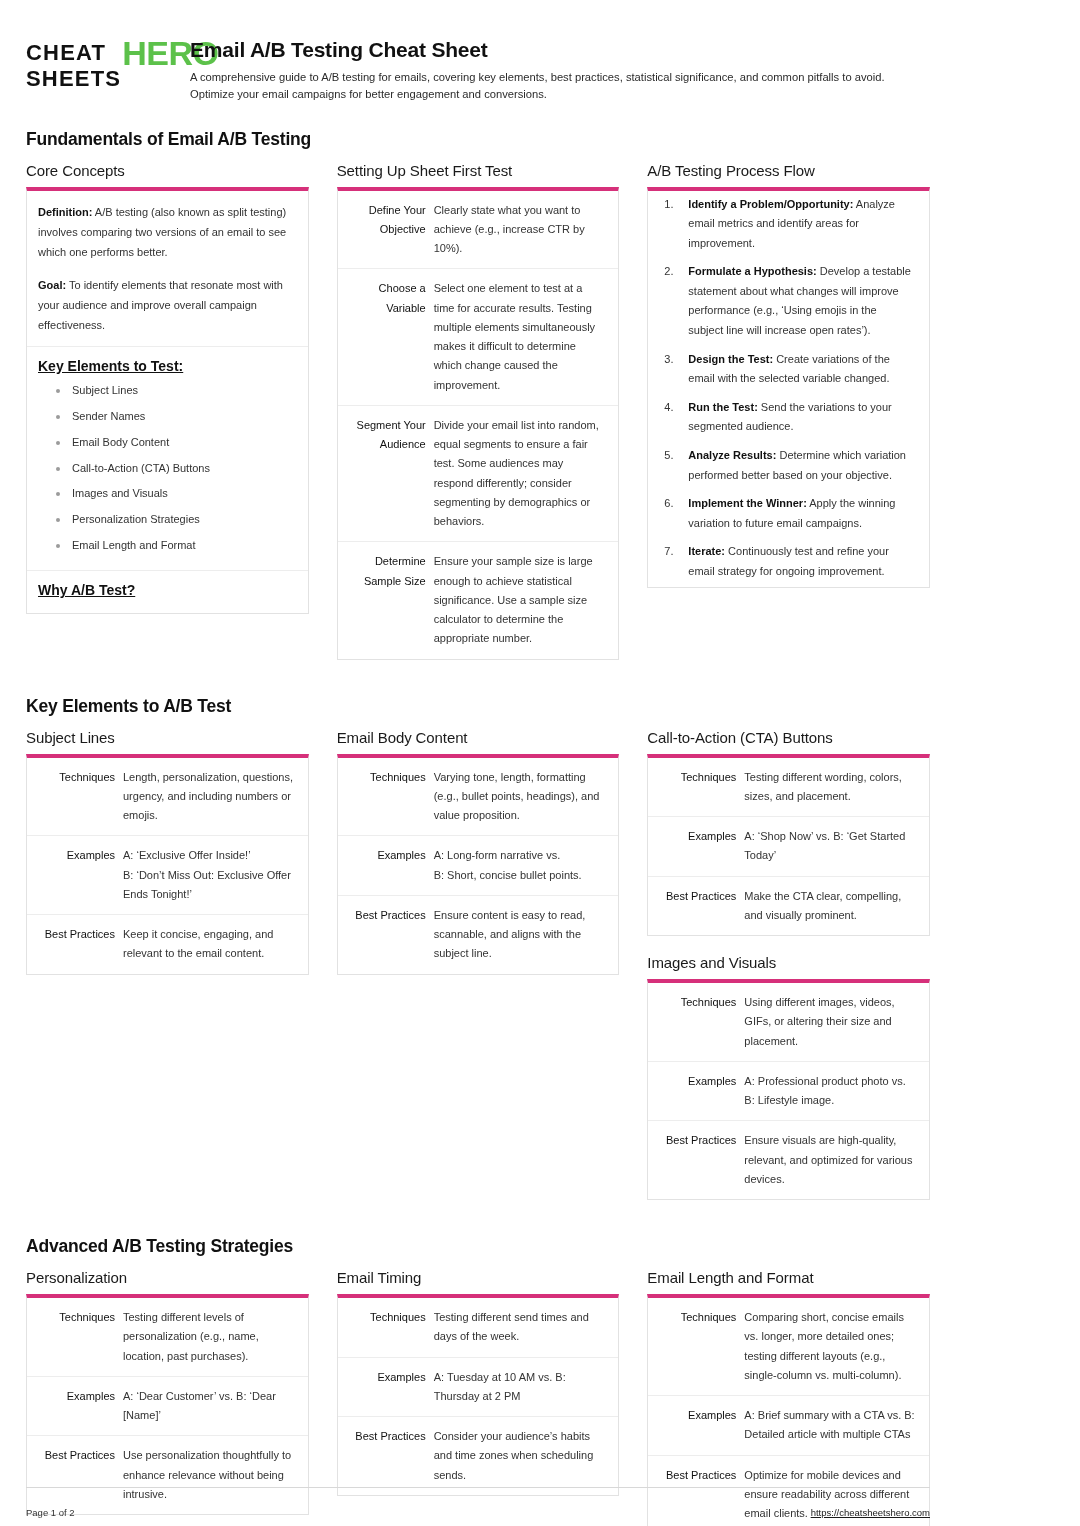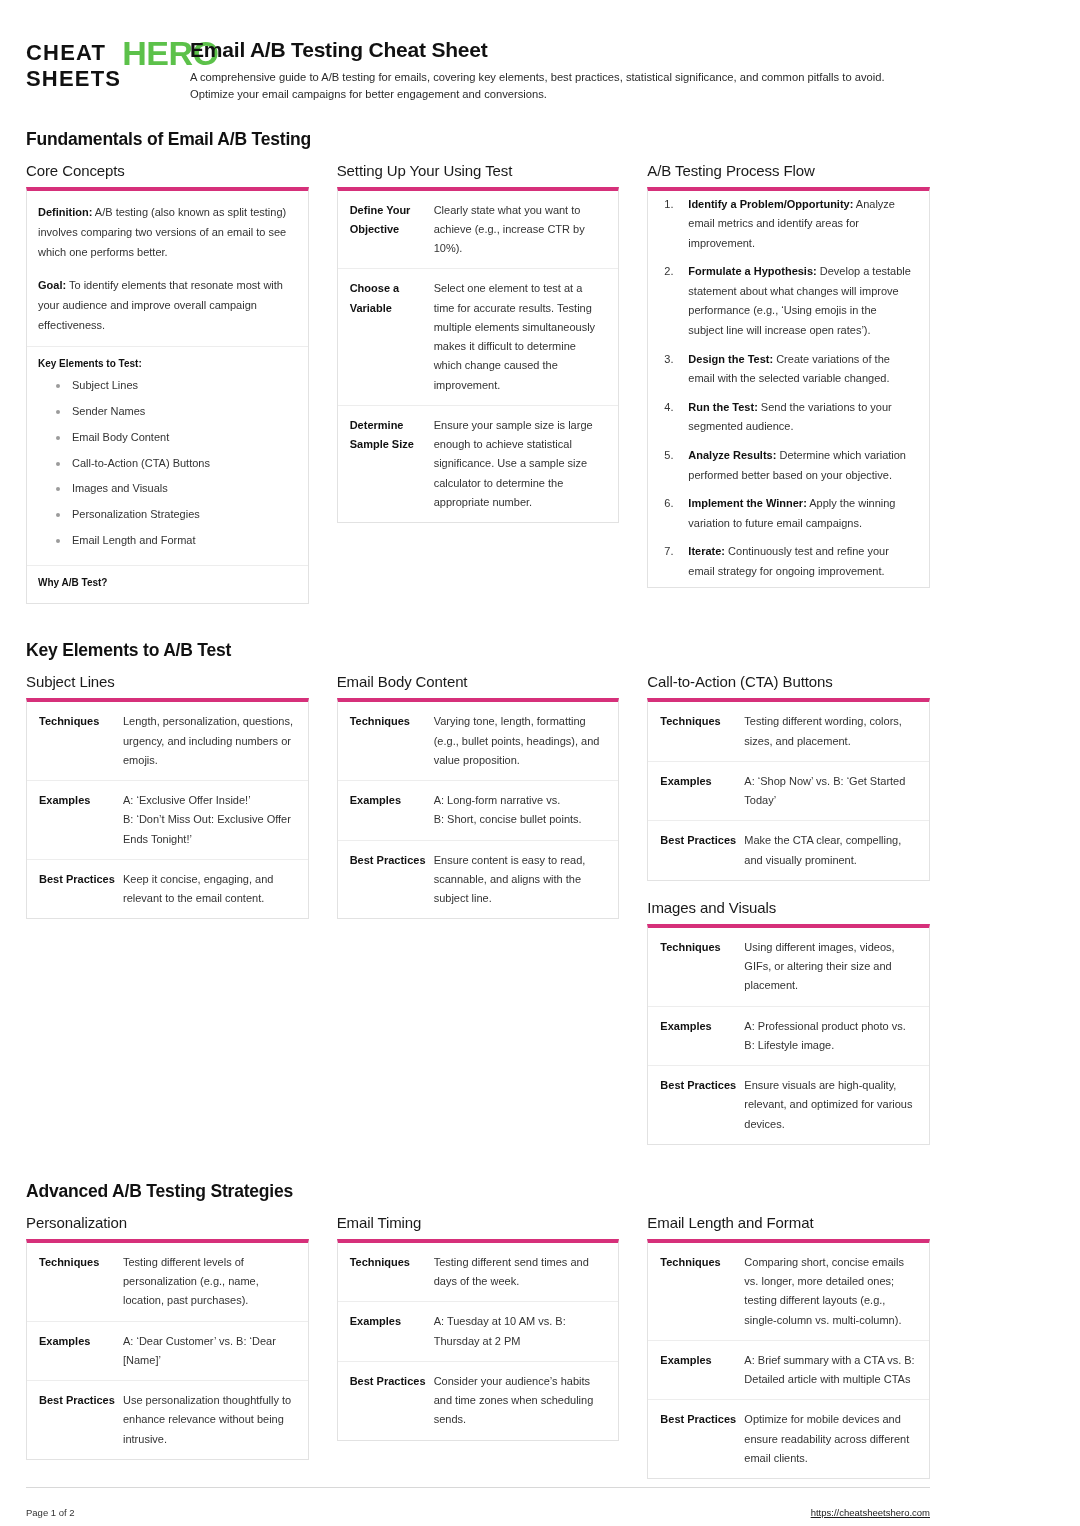--- a/index.html
+++ b/index.html
@@ -100,24 +100,25 @@
   .prose-row:last-child { border-bottom: none; }
   .prose-p {
     font-size: 11px;
     line-height: 1.82;
     color: #333333;
   }
   .prose-p + .prose-p { margin-top: 13px; }
   .prose-p b, .lead { font-weight: 700; color: #111111; }
 
   .sub-head {
-    font-size: 10px;
+    font-size: 14px;
     font-weight: 700;
     color: #111111;
     margin-bottom: 4px;
+    text-decoration: underline;
   }
   ul.bullets { list-style: none; margin: 2px 0 0 0; padding: 0; }
   ul.bullets li {
     font-size: 11px;
     line-height: 1.45;
     color: #333333;
     padding: 5px 0 5px 34px;
     position: relative;
   }
   ul.bullets li::before {
@@ -156,24 +157,25 @@
     vertical-align: top;
     padding: 10px 10px 10px 0;
     font-size: 11px;
     line-height: 1.75;
     color: #333333;
     border-bottom: 1px solid #ededed;
   }
   table.kv tr:last-child td { border-bottom: none; }
   table.kv td.k {
     width: 96px;
-    font-weight: 700;
+    font-weight: 400;
     color: #111111;
     padding-left: 12px;
     padding-right: 8px;
+    text-align: right;
   }
   table.kv td.v { padding-right: 14px; }
   table.kv td.v div + div { margin-top: 0; }
 
   
   .footer {
     position: absolute;
     left: 26px;
     right: 26px;
     bottom: 22px;
@@ -237,31 +239,35 @@
             <li>Email Length and Format</li>
           </ul>
         </div>
         <div class="prose-row">
           <div class="sub-head">Why A/B Test?</div>
         </div>
       </div>
     </div>
 
     <div class="col">
-      <div class="card-title">Setting Up Your Using Test</div>
+      <div class="card-title">Setting Up Sheet First Test</div>
       <div class="card">
         <table class="kv">
           <tbody>
               <tr>
             <td class="k">Define Your Objective</td>
             <td class="v">Clearly state what you want to achieve (e.g., increase CTR by 10%).</td>
           </tr>
           <tr>
             <td class="k">Choose a Variable</td>
             <td class="v">Select one element to test at a time for accurate results. Testing multiple elements simultaneously makes it difficult to determine which change caused the improvement.</td>
+          </tr>
+          <tr>
+            <td class="k">Segment Your Audience</td>
+            <td class="v">Divide your email list into random, equal segments to ensure a fair test. Some audiences may respond differently; consider segmenting by demographics or behaviors.</td>
           </tr>
           <tr>
             <td class="k">Determine Sample Size</td>
             <td class="v">Ensure your sample size is large enough to achieve statistical significance. Use a sample size calculator to determine the appropriate number.</td>
           </tr>
         </tbody>
           </table>
       </div>
     </div>
 

